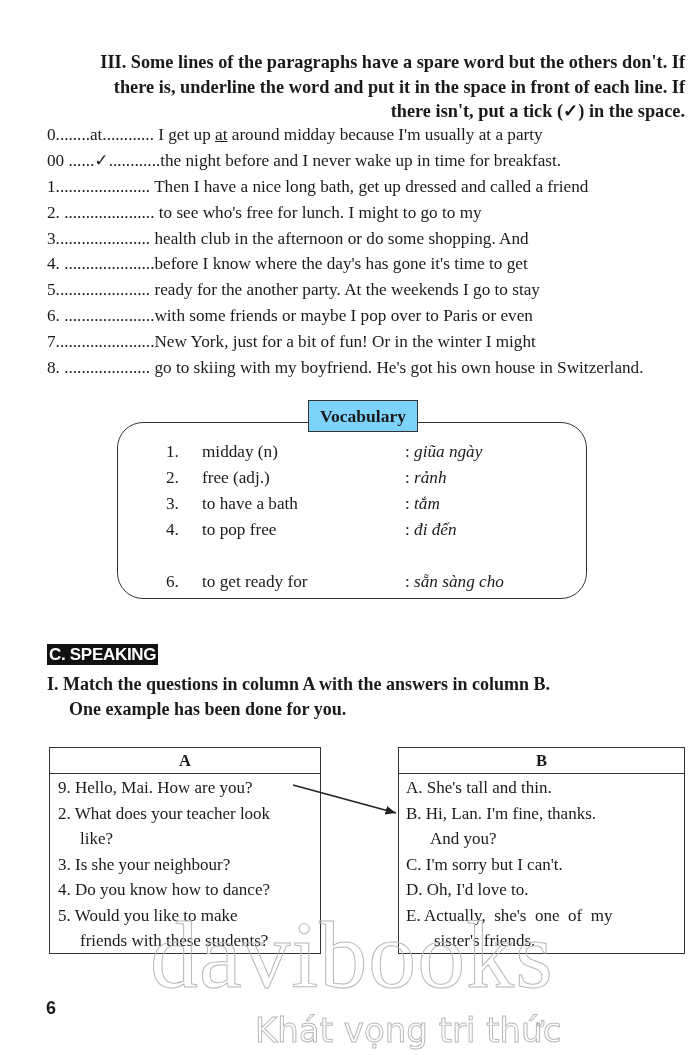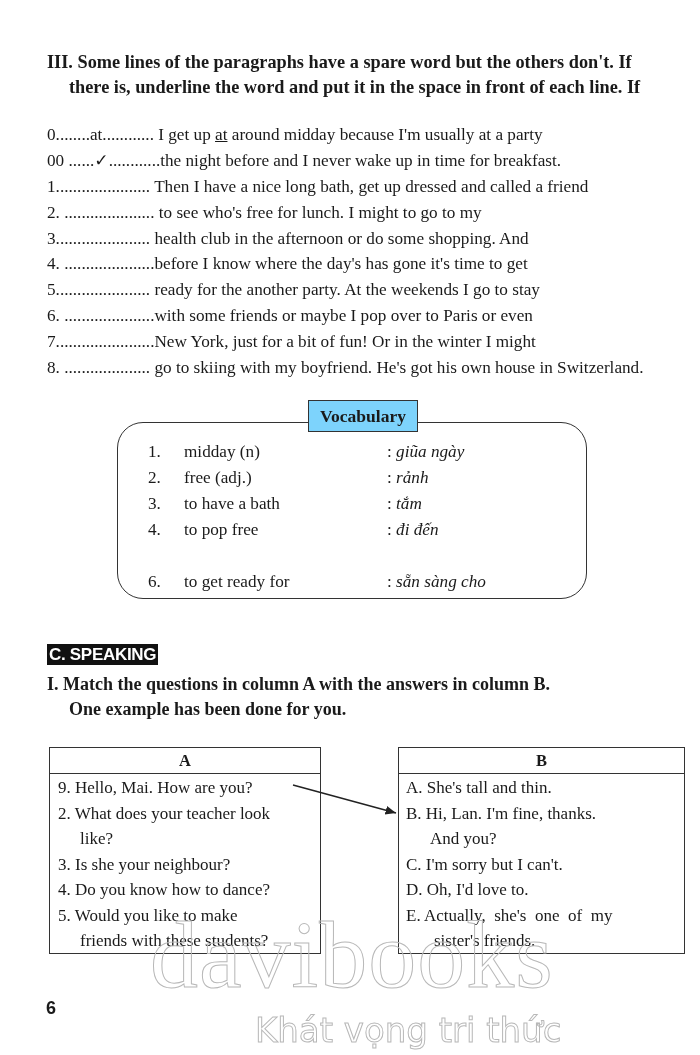--- a/index.html
+++ b/index.html
@@ -1,31 +1,31 @@
 <!DOCTYPE html>
 <html><head>
 <meta charset="utf-8">
 <style>
   html, body { margin: 0; padding: 0; }
   body {
     width: 700px; height: 1055px; background: #ffffff; position: relative; overflow: hidden;
     font-family: "Liberation Serif", "DejaVu Serif", serif; color: #1a1a1a;
   }
   .abs { position: absolute; }
-  .instr { left: 47px; top: 50px; width: 645px; font-weight: bold; font-size: 18.3px; line-height: 24.5px; }
+  .instr { left: 40px; top: 50px; width: 645px; font-weight: bold; font-size: 18.3px; line-height: 24.5px; text-align: right; }
   .instr .l1 { display:block; }
   .instr .ind { display:block; padding-left: 22px; }
   .lines { left: 47px; top: 122px; width: 650px; font-size: 17.2px; }
   .line { height: 25.9px; line-height: 25.9px; white-space: nowrap; }
   .u { text-decoration: underline; }
 
   .vocab-box { left: 117px; top: 422px; width: 468px; height: 175px; border: 1.6px solid #333; border-radius: 26px; }
   .vocab-title { left: 308px; top: 400px; width: 108px; height: 30px; border: 1.6px solid #333; background:#7dd3fc;
     font-weight: bold; font-size: 17.5px; text-align:center; line-height: 30px; }
-  .vrow { position:absolute; left: 30px; font-size: 17.2px; height: 26px; line-height: 26px; white-space: nowrap; }
+  .vrow { position:absolute; left: 48px; font-size: 17.2px; height: 26px; line-height: 26px; white-space: nowrap; }
   .vnum { display:inline-block; width: 36px; }
   .vterm { display:inline-block; width: 203px; }
   .vdef em { font-style: italic; }
 
   .speaking { left: 47px; top: 644px; background: #111; color: #fff; font-family: "Liberation Sans", "DejaVu Sans", sans-serif;
     font-weight: bold; font-size: 17px; padding: 0 2px; line-height: 21px; letter-spacing: -0.3px; text-align: center; }
   .s-instr { left: 47px; top: 672px; width: 640px; font-weight: bold; font-size: 18px; line-height: 25px; }
   .s-instr .ind { display:block; padding-left: 22px; }
 
   .col { border: 1.5px solid #333; }
@@ -44,20 +44,21 @@
     -webkit-text-stroke: 1px #b8b8b8; letter-spacing: 1px; line-height: 100px; }
   .wm2 { left: 255px; top: 1010px; font-family: "DejaVu Sans", sans-serif; font-size: 34px; color: transparent;
     -webkit-text-stroke: 1px #b8b8b8; line-height: 40px; }
 </style>
 </head>
 <body>
 
 <div class="abs instr">
   <span class="l1">III. Some lines of the paragraphs have a  spare word but the others don't. If</span>
   <span class="ind">there is, underline the word and put it  in the space in front of each line. If</span>
+  <span class="ind">there isn't, put a tick (✓) in the space.</span>
 </div>
 
 <div class="abs lines">
   <div class="line"><span>0........at............ </span><span>I get up </span><span class="u">at</span><span> around midday because I'm usually at a party</span></div>
   <div class="line"><span>00 ......✓............</span><span>the night before and I never wake up in time for breakfast.</span></div>
   <div class="line"><span>1...................... </span><span>Then I have a nice long bath, get up dressed and called a friend</span></div>
   <div class="line"><span>2. ..................... </span><span>to see who's free for lunch. I might to go to my</span></div>
   <div class="line"><span>3......................  </span><span>health club in the afternoon or do some shopping. And</span></div>
   <div class="line"><span>4. .....................</span><span>before I  know where the day's has gone it's time to get</span></div>
   <div class="line"><span>5...................... </span><span>ready for the another party.  At the weekends I go to stay</span></div>

